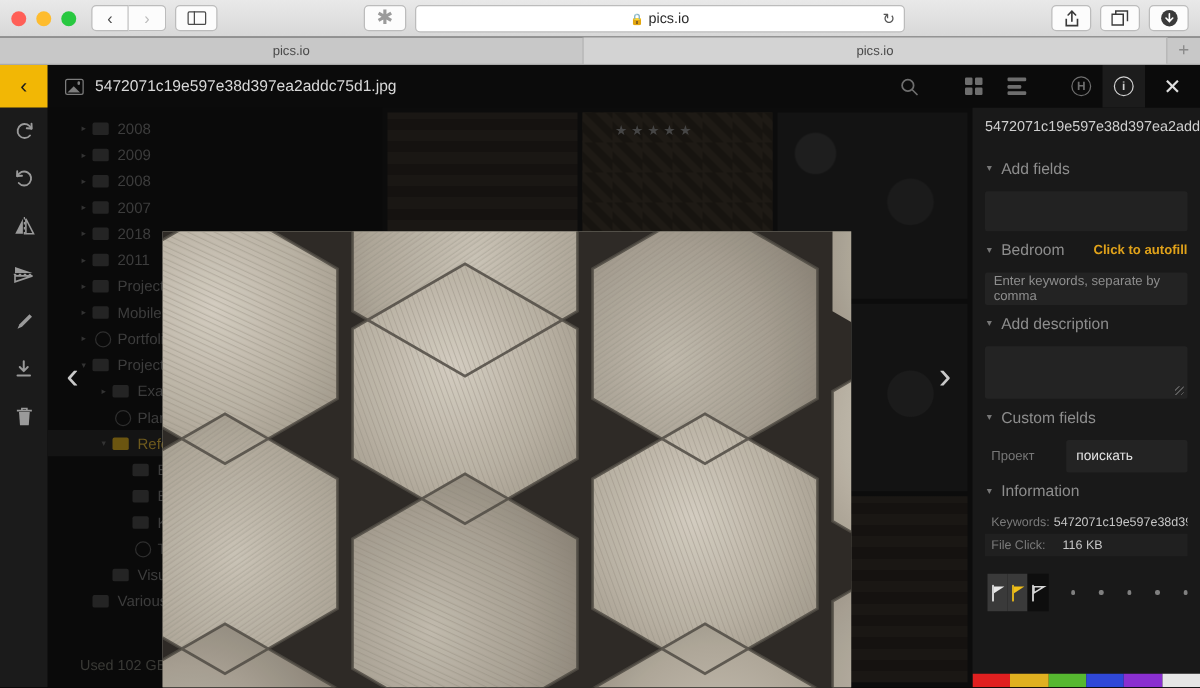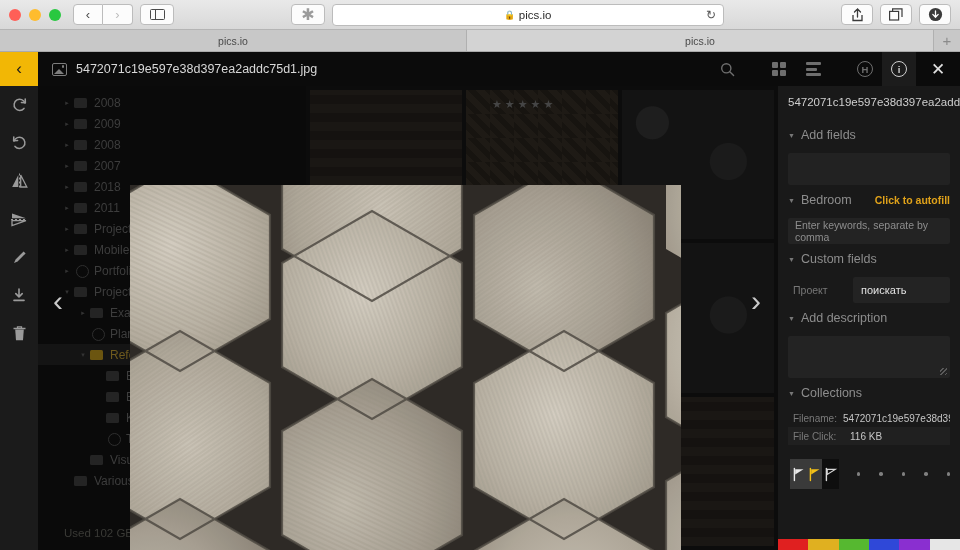--- a/index.html
+++ b/index.html
@@ -611,49 +611,49 @@
         <div class="field">Enter keywords, separate by comma</div>
       </div>
 
       <div class="sec">
       </div>
 
       <div class="sec">
         <div class="sec-hd">
           <span class="lft">
             <span class="tri">▼</span>
-            <span class="sec-name">Custom fields</span>
+            <span class="sec-name">Add description</span>
           </span>
         </div>
-        <div class="cfrow">
-          <span class="cflabel">Проект</span>
-          <span class="cfval">поискать</span>
-        </div>
+        <div class="textarea"></div>
       </div>
 
       <div class="sec">
         <div class="sec-hd">
           <span class="lft">
             <span class="tri">▼</span>
-            <span class="sec-name">Add description</span>
+            <span class="sec-name">Custom fields</span>
           </span>
         </div>
-        <div class="textarea"></div>
+        <div class="cfrow">
+          <span class="cflabel">Проект</span>
+          <span class="cfval">поискать</span>
+        </div>
       </div>
 
       <div class="sec">
         <div class="sec-hd">
           <span class="lft">
             <span class="tri">▼</span>
-            <span class="sec-name">Collections</span>
+            <span class="sec-name">Information</span>
           </span>
         </div>
         <div style="margin-top:5px;">
           <div class="inforow">
-            <span class="infok">Filename:</span>
+            <span class="infok">Keywords:</span>
             <span class="infov">5472071c19e597e38d397e</span>
           </div>
           <div class="inforow alt">
             <span class="infok">File Click:</span>
             <span class="infov">116 KB</span>
           </div>
         </div>
       </div>
 
       <div class="sec">

